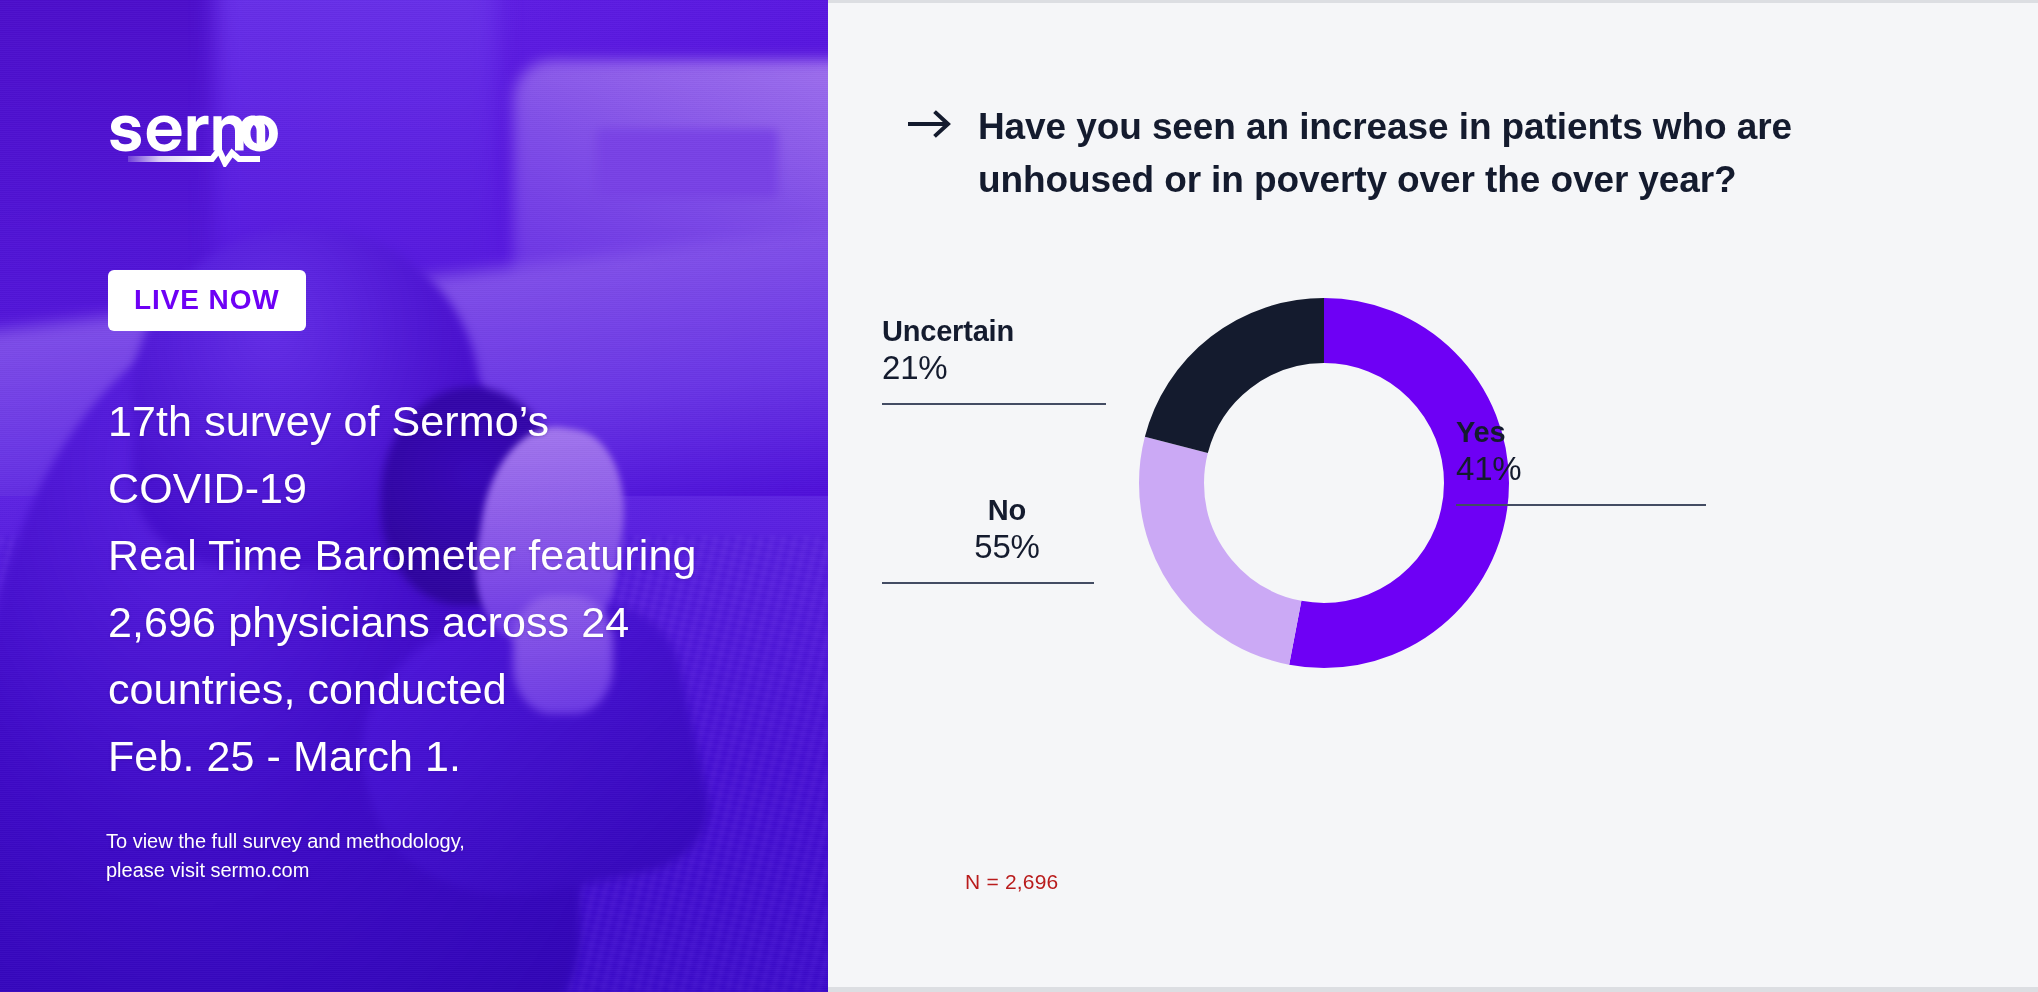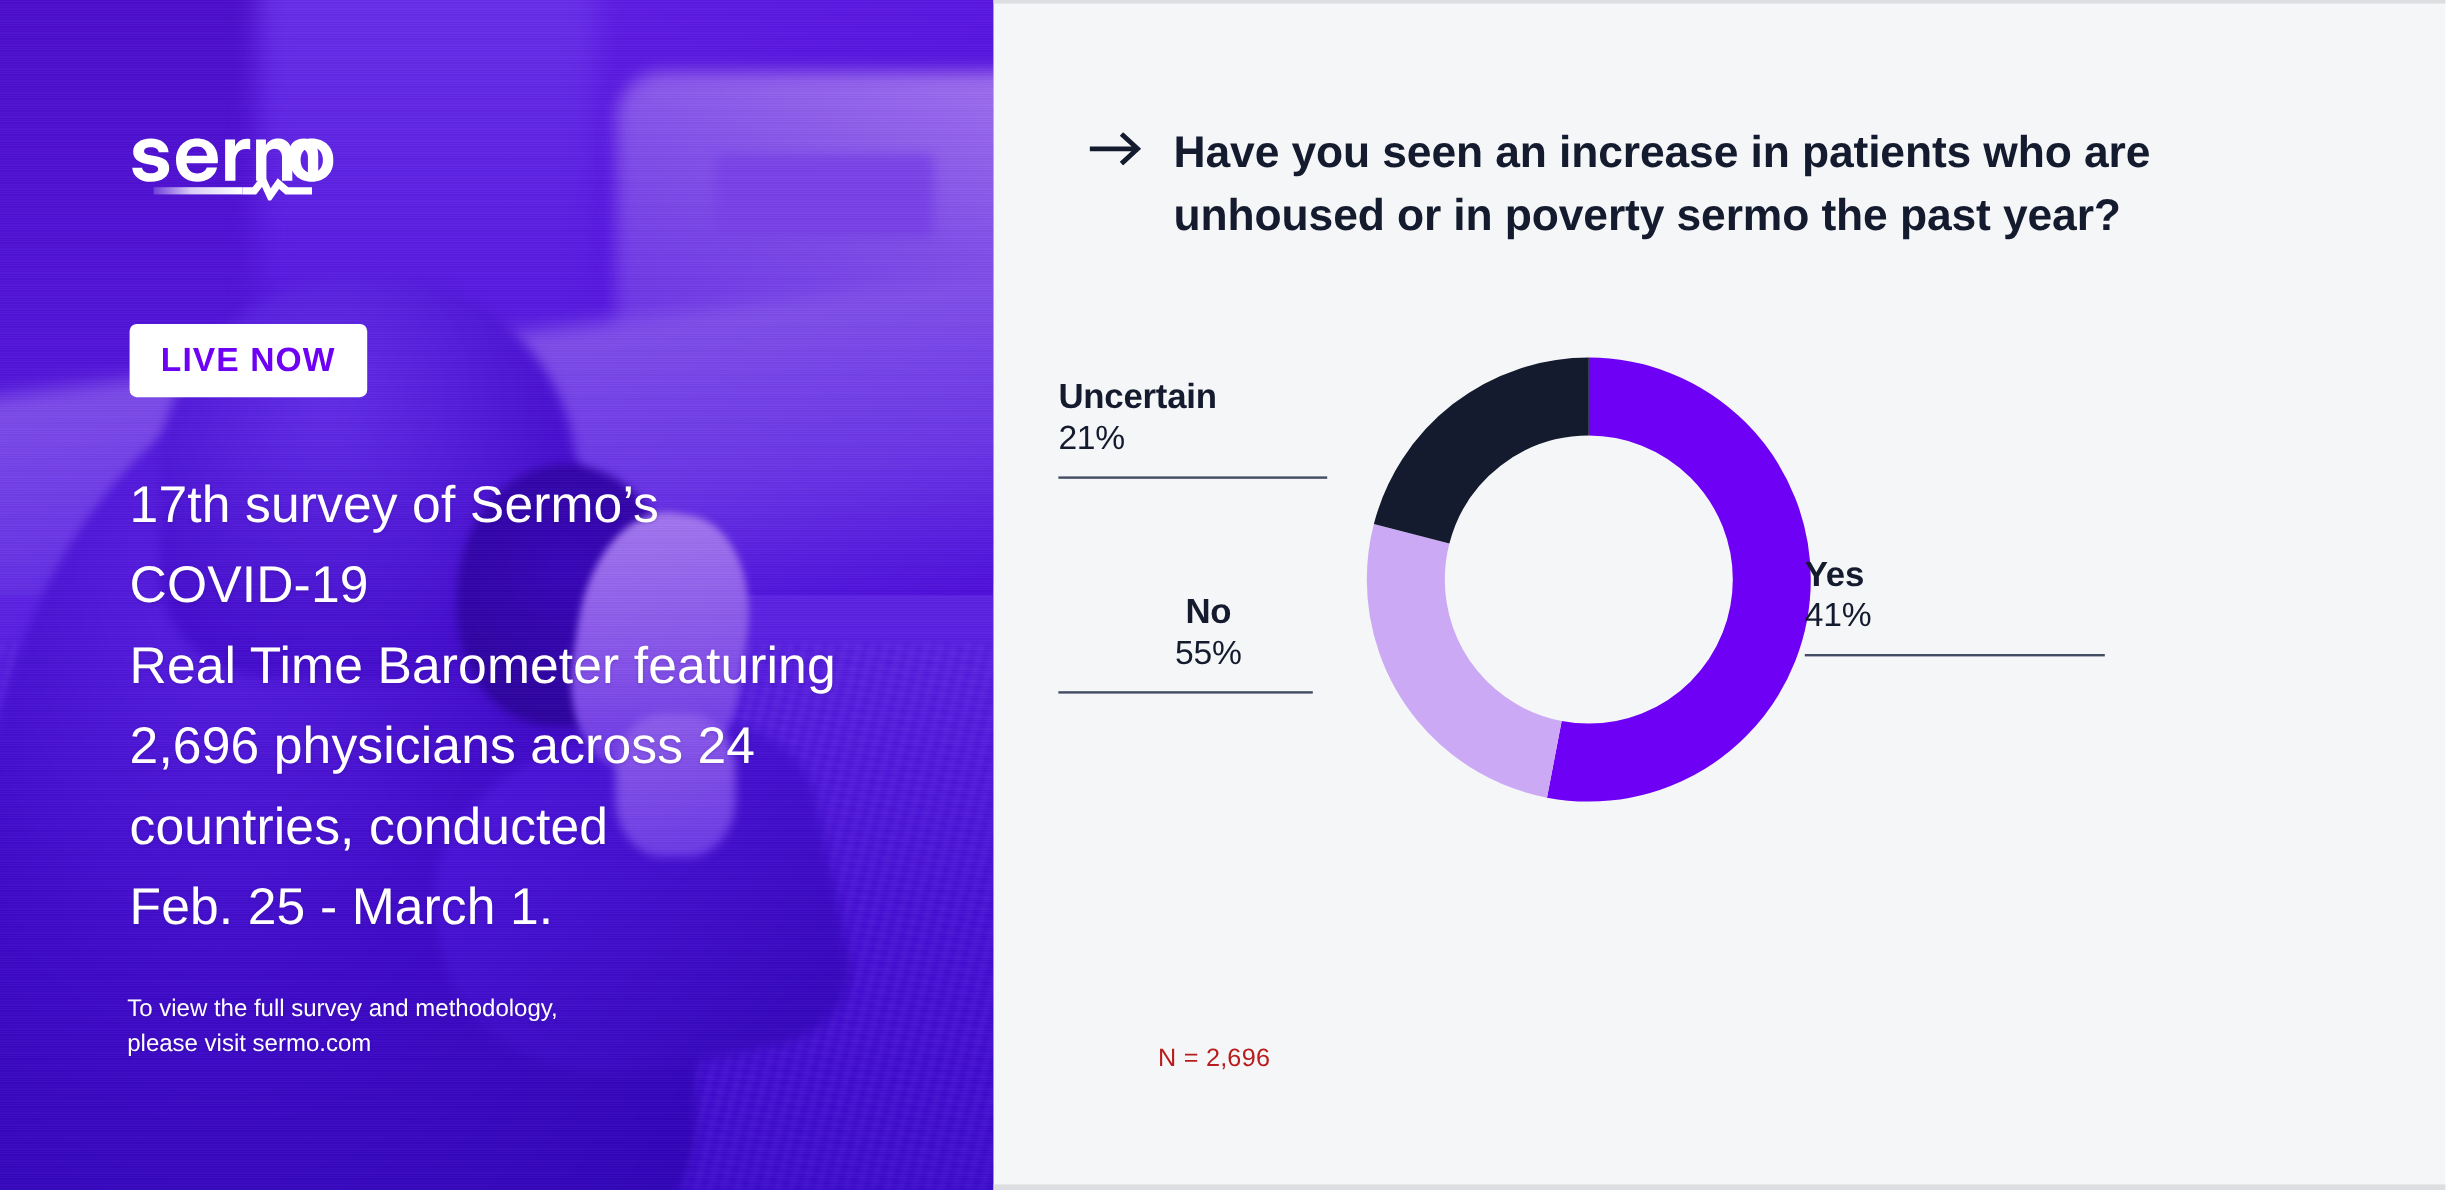--- a/index.html
+++ b/index.html
@@ -171,30 +171,30 @@
     white-space:pre-line;
   }
 
   
   .chart-wrap { position:absolute; left:0; top:0; width:100%; height:100%; }
   .donut { position:absolute; left:306px; top:290px; }
 
   
   .lbl { position:absolute; color:#141B2E; }
   .lbl .name { font-size:29px; font-weight:bold; line-height:1.18; letter-spacing:-.2px; }
-  .lbl .pct  { font-size:28px; font-weight:400; line-height:1.24; letter-spacing:-.2px; }
+  .lbl .pct  { font-size:33px; font-weight:400; line-height:1.24; letter-spacing:-.2px; }
   .leader { background:#434C63; height:2px; }
 
   .lbl-uncertain { left:54px; top:290px; width:250px; text-align:left;margin-top:21px; }
   .lbl-uncertain .leader { width:224px; margin-top:14px; }
 
   .lbl-no { left:54px; top:490px; width:250px; text-align:center; }
   .lbl-no .leader { width:212px; margin-top:14px; }
 
-  .lbl-yes { left:676px; top:412px; width:250px; text-align:left;margin-top:47px; }
+  .lbl-yes { left:628px; top:412px; width:250px; text-align:left; }
   .lbl-yes .name, .lbl-yes .pct { text-align:left; }
   .lbl-yes .leader { width:250px; margin-top:14px; }
 
   .n-value {
     position:absolute; left:137px; top:867px;
     color:#b91c1c; font-size:21px; letter-spacing:.2px;
   }
 </style>
 </head>
 <body>
@@ -270,21 +270,21 @@
 
   <div class="right-panel">
 
     <div class="question-row">
       <span class="arrow-icon">
         <svg width="46" height="28" viewBox="0 0 46 28">
           <path d="M2 14 H39 M28 3 L40 14 L28 25" fill="none" stroke="#141B2E" stroke-width="4" stroke-linecap="square" stroke-linejoin="miter"></path>
         </svg>
       </span>
       <h1 class="question-text">Have you seen an increase in patients who are
-unhoused or in poverty sermo the past year?</h1>
+unhoused or in poverty over the over year?</h1>
     </div>
 
     <div class="chart-wrap">
 
       <svg class="donut" width="380" height="380" viewBox="0 0 380 380">
 
         <g transform="translate(190,190) rotate(-90)">
 
           <circle r="152.5" fill="none" stroke="#6E00F5" stroke-width="65" stroke-dasharray="507.8 450.4" stroke-dashoffset="0"></circle>
 

